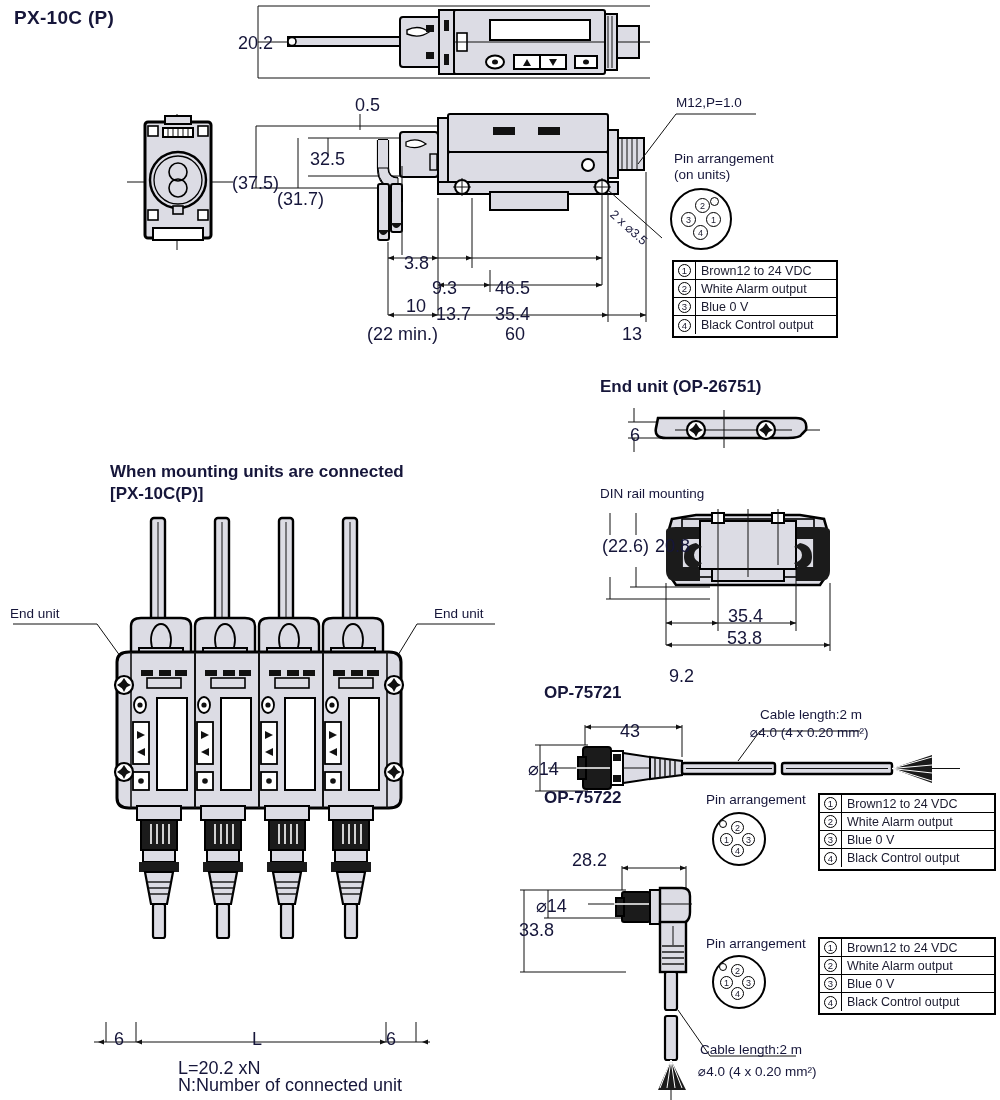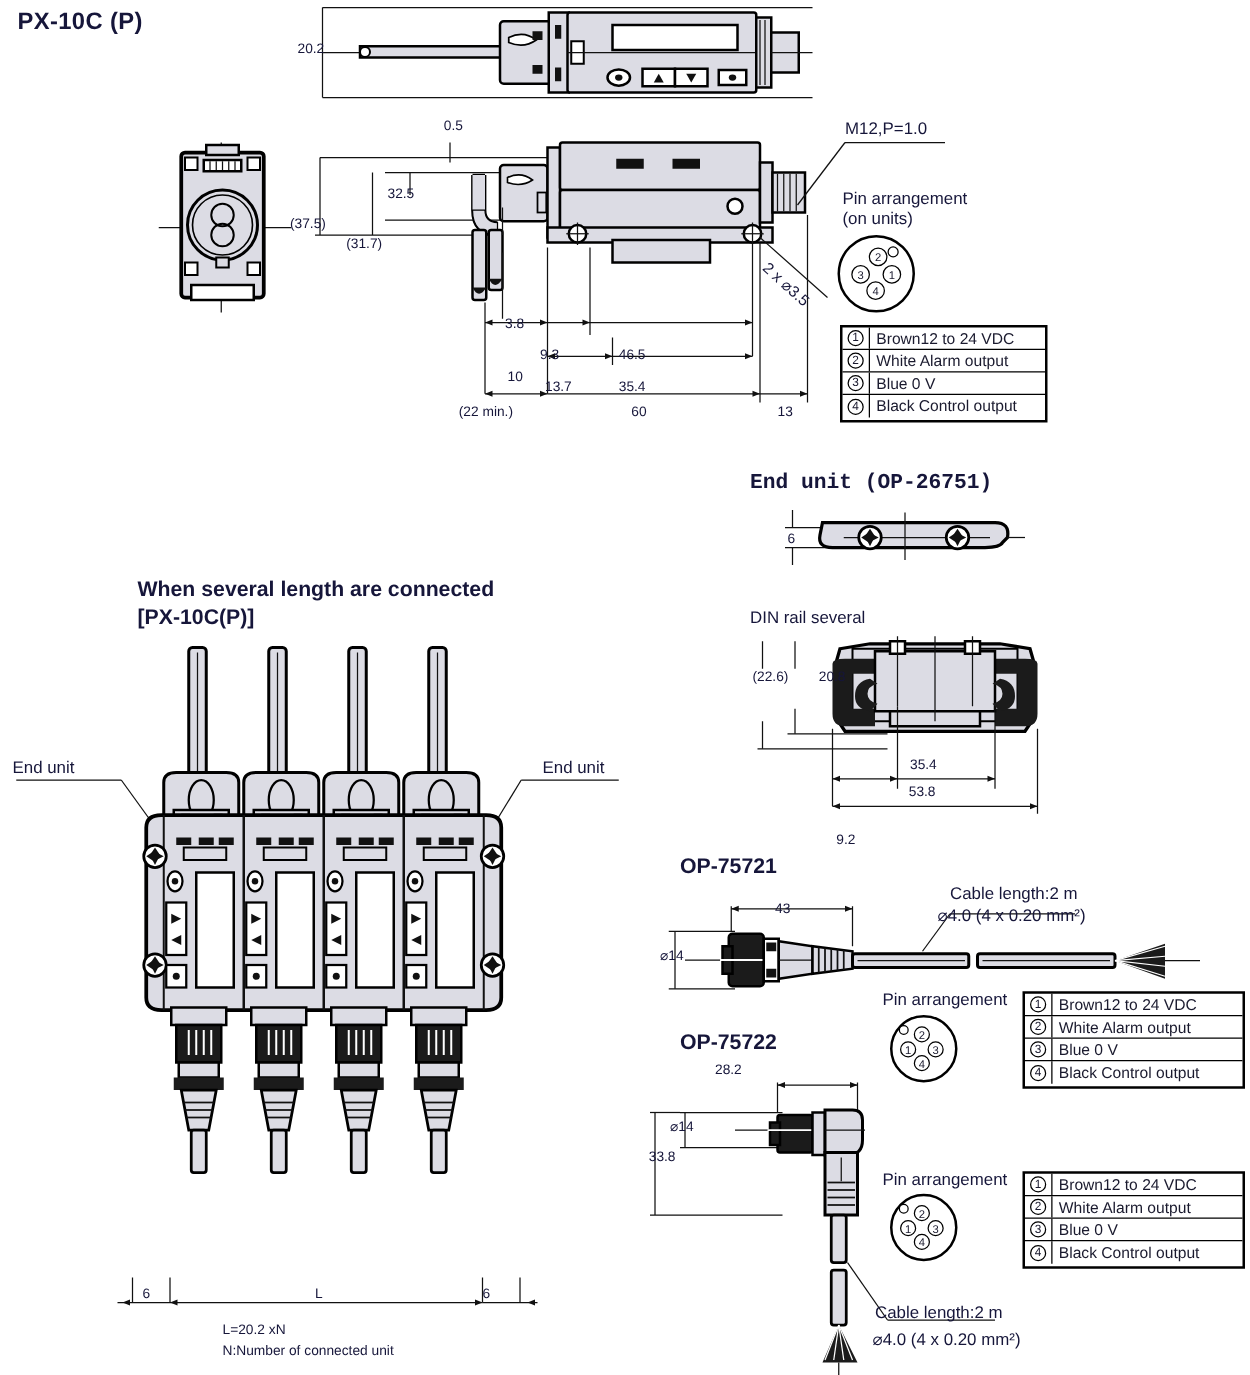--- a/index.html
+++ b/index.html
@@ -13,21 +13,21 @@
     width:1000px;
     height:1100px;
     overflow:hidden;
     background:#fff;
   }
   
   .txt{position:absolute;white-space:nowrap;color:#16163a;line-height:1;}
   .t-title{font-size:19px;font-weight:bold;letter-spacing:.3px;}
   .t-head{font-size:17px;font-weight:bold;}
   .t-lbl{font-size:13.5px;}
-  .t-dim{font-size:11px;}
+  .t-dim{font-size:18px;}
   .t-small{font-size:12.5px;}
   .rot{transform-origin:0 0;}
 
   
   .pintable{
     position:absolute;
     border:2px solid #000;
     background:#fff;
     box-sizing:border-box;
   }
@@ -311,40 +311,40 @@
       <div class="row">
         <div class="num">
             <span class="cnum">4</span>
           </div>
         <div class="desc">Black Control output</div>
       </div>
     </div>
   </div>
 
   <div>
-    <div class="txt t-head" style="left:600px;top:378px;font-family:Liberation Mono, monospace;">End unit (OP-26751)</div>
+    <div class="txt t-head" style="left:600px;top:378px;">End unit (OP-26751)</div>
     <svg width="290" height="70" style="left:620px;top:400px;">
       <line x1="14" y1="8" x2="14" y2="22" stroke="#111" stroke-width="1"></line>
       <line x1="14" y1="38" x2="14" y2="52" stroke="#111" stroke-width="1"></line>
       <line x1="8" y1="22" x2="72" y2="22" stroke="#111" stroke-width="1"></line>
       <line x1="8" y1="38" x2="72" y2="38" stroke="#111" stroke-width="1"></line>
       <path d="M38 18 L176 18 Q188 18 186 30 L182 34 Q180 38 168 38 L46 38 Q34 38 36 28 Z" fill="#dcdce4" stroke="#000" stroke-width="2.6"></path>
       <line x1="55" y1="30" x2="172" y2="30" stroke="#111" stroke-width="1"></line>
       <line x1="104" y1="10" x2="104" y2="48" stroke="#111" stroke-width="1"></line>
       <circle cx="76" cy="30" r="9" fill="#fff" stroke="#000" stroke-width="2.2"></circle>
       <path d="M76 23 L80 29 L76 37 L72 29 Z" fill="#111"></path>
       <path d="M69 30 L75 26 L83 30 L75 34 Z" fill="#111"></path>
       <circle cx="146" cy="30" r="9" fill="#fff" stroke="#000" stroke-width="2.2"></circle>
       <path d="M146 23 L150 29 L146 37 L142 29 Z" fill="#111"></path>
       <path d="M139 30 L145 26 L153 30 L145 34 Z" fill="#111"></path>
       <line x1="186" y1="30" x2="200" y2="30" stroke="#111" stroke-width="1"></line>
     </svg>
     <div class="txt t-dim" style="left:630px;top:426px;">6</div>
 
-    <div class="txt t-lbl" style="left:600px;top:487px;">DIN rail several</div>
+    <div class="txt t-lbl" style="left:600px;top:487px;">DIN rail mounting</div>
     <svg width="300" height="160" style="left:600px;top:505px;">
 
       <line x1="10" y1="8" x2="10" y2="30" stroke="#111" stroke-width="1"></line>
       <line x1="10" y1="72" x2="10" y2="94" stroke="#111" stroke-width="1"></line>
       <line x1="6" y1="94" x2="110" y2="94" stroke="#111" stroke-width="1"></line>
       <line x1="36" y1="8" x2="36" y2="30" stroke="#111" stroke-width="1"></line>
       <line x1="36" y1="62" x2="36" y2="82" stroke="#111" stroke-width="1"></line>
       <line x1="30" y1="82" x2="110" y2="82" stroke="#111" stroke-width="1"></line>
 
       <path d="M72 14 L96 10 L200 10 L224 14 L228 28 L228 68 L220 80 L76 80 L68 68 L68 28 Z" fill="#dcdce4" stroke="#000" stroke-width="2.6"></path>
@@ -379,21 +379,21 @@
       <line x1="230" y1="78" x2="230" y2="146" stroke="#111" stroke-width="1"></line>
     </svg>
     <div class="txt t-dim" style="left:602px;top:537px;">(22.6)</div>
     <div class="txt t-dim" style="left:655px;top:537px;">20.8</div>
     <div class="txt t-dim" style="left:669px;top:621px;margin-top:46px;">9.2</div>
     <div class="txt t-dim" style="left:728px;top:607px;">35.4</div>
     <div class="txt t-dim" style="left:727px;top:629px;">53.8</div>
   </div>
 
   <div>
-    <div class="txt t-head" style="left:110px;top:463px;">When several length are connected</div>
+    <div class="txt t-head" style="left:110px;top:463px;">When mounting units are connected</div>
     <div class="txt t-head" style="left:110px;top:485px;">[PX-10C(P)]</div>
 
     <div class="txt t-lbl" style="left:10px;top:607px;">End unit</div>
     <div class="txt t-lbl" style="left:434px;top:607px;">End unit</div>
 
     <svg width="500" height="440" style="left:5px;top:500px;">
 
       <line x1="8" y1="124" x2="92" y2="124" stroke="#111" stroke-width="1"></line>
       <line x1="92" y1="124" x2="118" y2="160" stroke="#111" stroke-width="1"></line>
       <line x1="490" y1="124" x2="412" y2="124" stroke="#111" stroke-width="1"></line>
@@ -677,21 +677,21 @@
       <div class="row">
         <div class="num">
             <span class="cnum">4</span>
           </div>
         <div class="desc">Black Control output</div>
       </div>
     </div>
   </div>
 
   <div>
-    <div class="txt t-head" style="left:544px;top:825px;">OP-75722</div>
+    <div class="txt t-head" style="left:544px;top:789px;">OP-75722</div>
 
     <svg width="300" height="250" style="left:500px;top:850px;">
 
       <line x1="122" y1="16" x2="122" y2="40" stroke="#111" stroke-width="1"></line>
       <line x1="186" y1="16" x2="186" y2="46" stroke="#111" stroke-width="1"></line>
       <line x1="122" y1="18" x2="186" y2="18" stroke="#111" stroke-width="1"></line>
       <polygon points="122,18 128,15.6 128,20.4" fill="#111"></polygon>
       <polygon points="186,18 180,15.6 180,20.4" fill="#111"></polygon>
 
       <line x1="48" y1="40" x2="48" y2="68" stroke="#111" stroke-width="1"></line>

